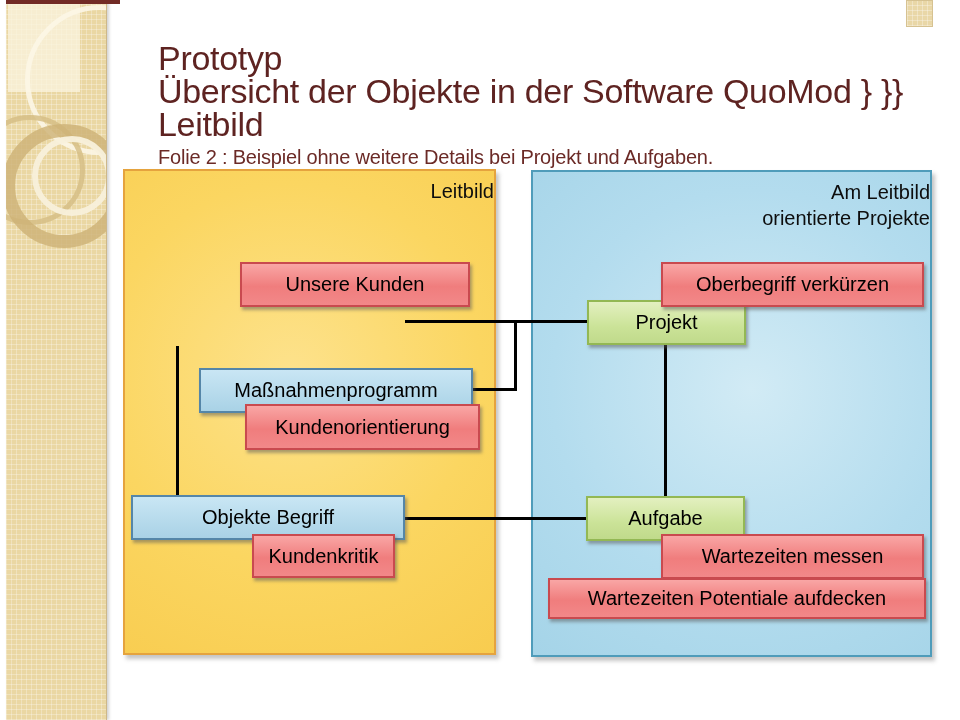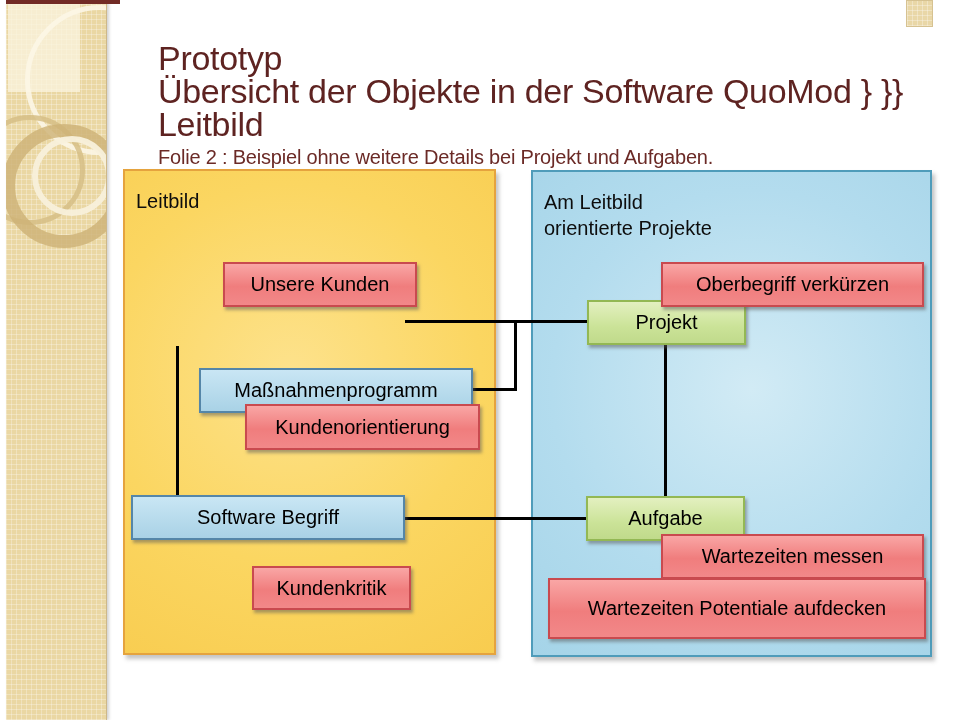--- a/index.html
+++ b/index.html
@@ -44,21 +44,21 @@
     background:radial-gradient(circle at 45% 42%, #fde28c 0%, #fbd661 55%, #f8cc4f 100%);
     border:2px solid #e5a33e;
     box-shadow:3px 4px 4px rgba(110,110,110,.4);
   }
   .panel-blue{
     left:531px;top:170px;width:401px;height:487px;
     background:radial-gradient(circle at 55% 45%, #d2ebf5 0%, #b3dcee 58%, #a5d4e8 100%);
     border:2px solid #4f9cba;
     box-shadow:3px 4px 4px rgba(110,110,110,.4);
   }
-  .panel-label{font-size:20px;line-height:26px;color:#0d0d0d;padding:17px 0 0 11px;}
+  .panel-label{font-size:20px;line-height:26px;color:#0d0d0d;padding:7px 0 0 11px;text-align:right;}
   .connector{position:absolute;background:#000;z-index:1;}
   .node{
     position:absolute;box-sizing:border-box;display:flex;align-items:center;justify-content:center;
     font-size:20px;color:#000;text-align:center;white-space:nowrap;
     box-shadow:2px 3px 3px rgba(90,90,90,.5);
   }
   .node.blue{background:linear-gradient(180deg,#c9e6f4 0%,#a9d2e6 100%);border:2px solid #5586a8;}
   .node.red{background:linear-gradient(180deg,#f9a6a5 0%,#f07d7d 55%,#f28889 100%);border:2px solid #c94a4f;}
   .node.green{background:linear-gradient(180deg,#e3f0c0 0%,#cbe398 60%,#c0da8b 100%);border:2px solid #93b854;}
   .z1{z-index:2}.z2{z-index:3}.z3{z-index:4}
@@ -97,46 +97,46 @@
       </div>
     </div>
 
     <div class="connector" style="left:176px;top:346px;width:3px;height:149px;"></div>
     <div class="connector" style="left:405px;top:320px;width:182px;height:3px;"></div>
     <div class="connector" style="left:473px;top:388px;width:44px;height:3px;"></div>
     <div class="connector" style="left:514px;top:320px;width:3px;height:71px;"></div>
     <div class="connector" style="left:405px;top:517px;width:181px;height:3px;"></div>
     <div class="connector" style="left:664px;top:345px;width:3px;height:151px;"></div>
 
-    <div class="node red z1" style="left:223px;top:262px;width:194px;height:45px;">
+    <div class="node red z1" style="left:240px;top:262px;width:230px;height:45px;">
       <span>Unsere Kunden</span>
     </div>
     <div class="node blue z1" style="left:199px;top:368px;width:274px;height:45px;">
       <span>Maßnahmenprogramm</span>
     </div>
     <div class="node red z2" style="left:245px;top:404px;width:235px;height:46px;">
       <span>Kundenorientierung</span>
     </div>
     <div class="node blue z1" style="left:131px;top:495px;width:274px;height:45px;">
-      <span>Software Begriff</span>
+      <span>Objekte Begriff</span>
     </div>
-    <div class="node red z2" style="left:252px;top:534px;width:159px;height:44px;margin-top:32px;">
+    <div class="node red z2" style="left:252px;top:534px;width:143px;height:44px;">
       <span>Kundenkritik</span>
     </div>
 
     <div class="node red z2" style="left:661px;top:262px;width:263px;height:45px;">
       <span>Oberbegriff verkürzen</span>
     </div>
     <div class="node green z1" style="left:587px;top:300px;width:159px;height:45px;">
       <span>Projekt</span>
     </div>
     <div class="node green z1" style="left:586px;top:496px;width:159px;height:45px;">
       <span>Aufgabe</span>
     </div>
     <div class="node red z2" style="left:661px;top:534px;width:263px;height:45px;">
       <span>Wartezeiten messen</span>
     </div>
-    <div class="node red z3" style="left:548px;top:578px;width:378px;height:61px;">
+    <div class="node red z3" style="left:548px;top:578px;width:378px;height:41px;">
       <span>Wartezeiten Potentiale aufdecken</span>
     </div>
 
   </div>
 </div>
 
 </body></html>

